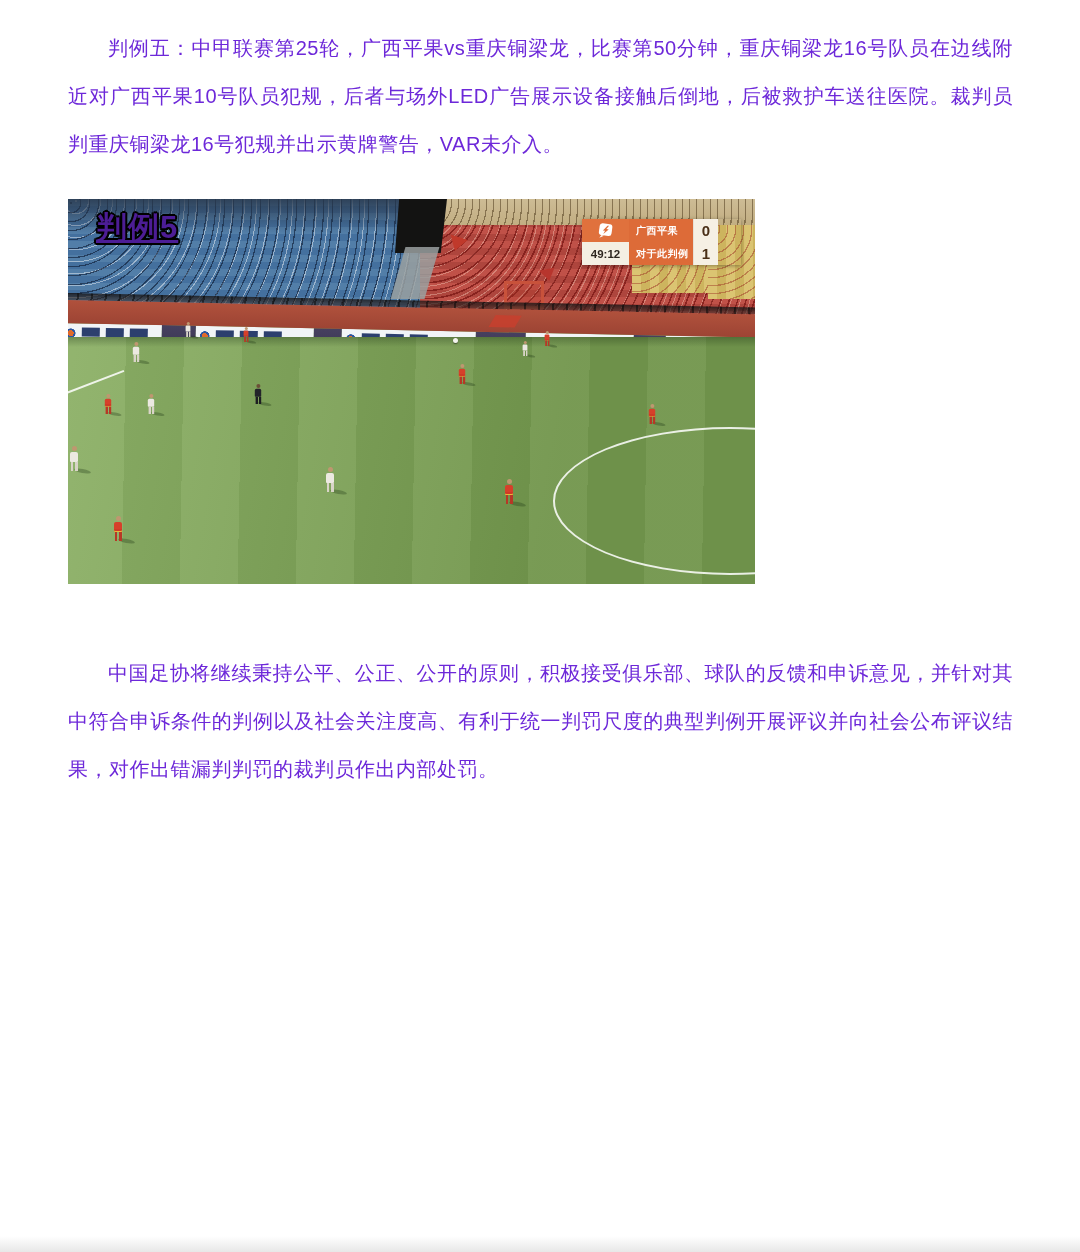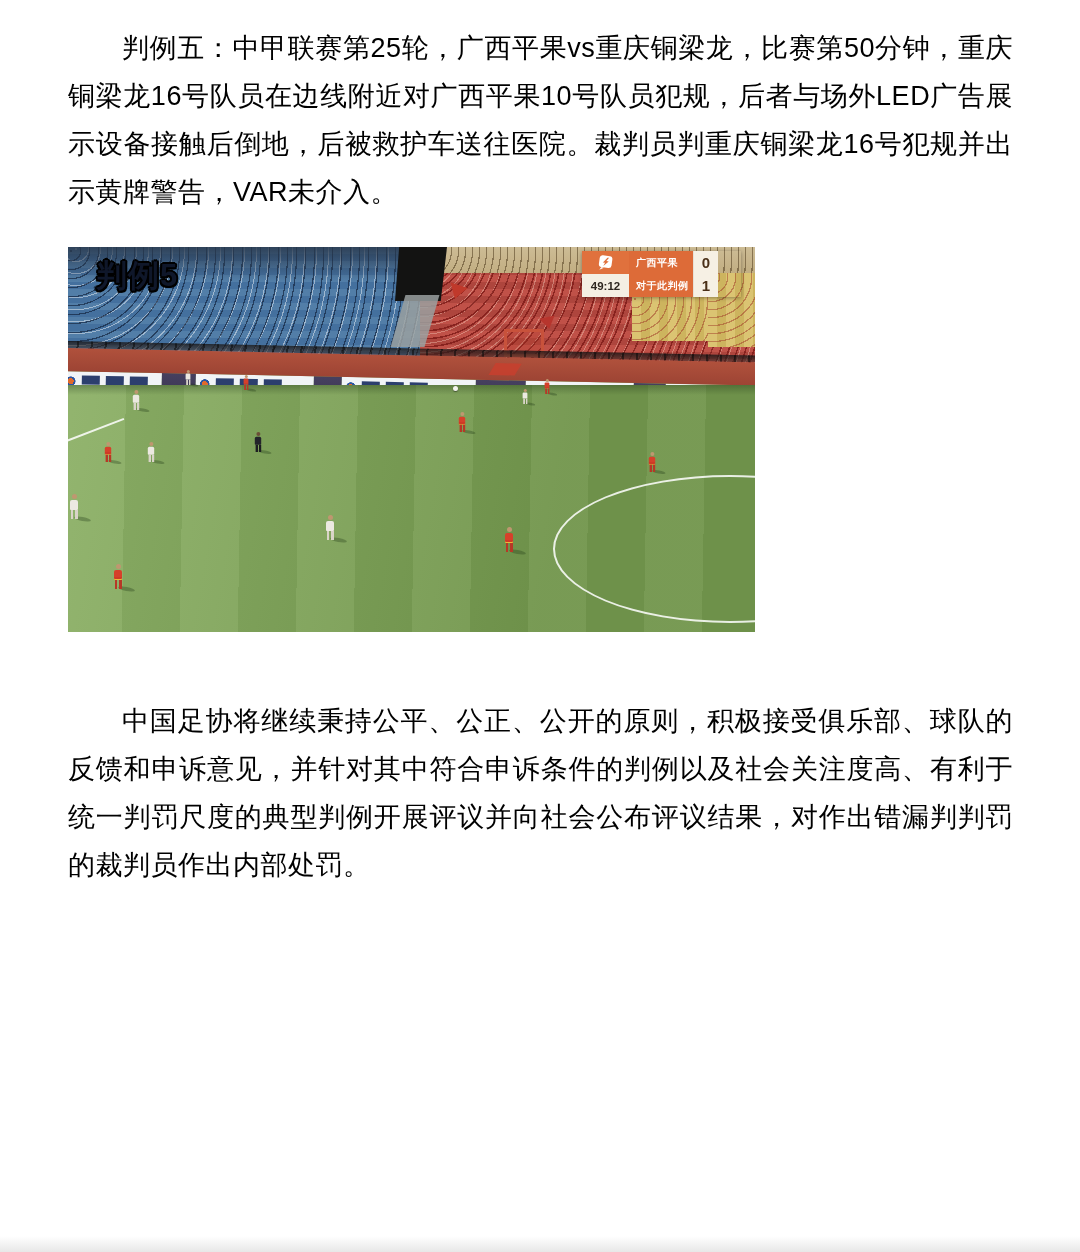--- a/index.html
+++ b/index.html
@@ -2,21 +2,21 @@
 <html><head>
 <meta charset="utf-8">
 <style>
   html,body{margin:0;padding:0;}
   body{
     width:1080px;height:1252px;background:#ffffff;overflow:hidden;position:relative;
     font-family:"Liberation Sans","DejaVu Sans",sans-serif;
   }
   .doc{padding:24px 67px 0 68px;}
   .para{
-    margin:0 0 10px 0;font-size:27px;line-height:48px;color:#000000;
+    margin:0 0 10px 0;font-size:20px;line-height:48px;color:#6d28d9;
     text-indent:2em;letter-spacing:.5px;text-align:justify;
   }
   
   .photo{
     position:relative;width:687px;height:385px;margin:31px 0 65px 0;
     overflow:hidden;background:#7da356;
   }
   
   .stands{position:absolute;left:0;top:0;width:100%;height:118px;}
   .stands-left{
@@ -103,35 +103,35 @@
   .p .tr{width:8px;height:10px;margin:0 auto;border-radius:2px 2px 1px 1px;}
   .p .lgs{width:7px;height:9px;margin:0 auto;}
   .p.red .tr{background:linear-gradient(180deg,#d6402a 0 68%,#cf3a26 68% 100%);box-shadow:inset 0 -1px 0 #e9b93a;}
   .p.red .lgs{background:linear-gradient(90deg,#b73826 0 2.5px,transparent 2.5px 4.5px,#b73826 4.5px 7px);}
   .p.white .tr{background:#ece9e1;}
   .p.white .lgs{background:linear-gradient(90deg,#d9d4c8 0 2.5px,transparent 2.5px 4.5px,#d9d4c8 4.5px 7px);}
   .p.ref .hd{background:#6b4f37;}
   .p.ref .tr{background:#23242a;}
   .p.ref .lgs{background:linear-gradient(90deg,#1d1e22 0 2.5px,transparent 2.5px 4.5px,#1d1e22 4.5px 7px);}
   
-  .sb{position:absolute;left:514px;top:4px;width:159px;height:46px;display:grid;
+  .sb{position:absolute;left:514px;top:20px;width:159px;height:46px;display:grid;
     grid-template-columns:47px 64px 25px;grid-template-rows:23px 23px;
     box-shadow:0 1px 4px rgba(0,0,0,.35);z-index:6;text-align:center;}
   .sb-logo{background:#e0713d;display:flex;align-items:center;justify-content:center;}
   .sb-team{background:#dd6b38;color:#fff;font-size:10px;font-weight:bold;
     display:flex;align-items:center;padding-left:7px;letter-spacing:.5px;}
   .sb-score{background:#f6f0e4;color:#4a3018;font-size:15px;font-weight:bold;
     display:flex;align-items:center;justify-content:center;border-left:1px solid rgba(0,0,0,.06);}
   .sb-time{background:#f4efe3;color:#2e2720;font-size:11.5px;font-weight:bold;
     display:flex;align-items:center;justify-content:center;}
   
-  .case-label{position:absolute;left:28px;top:8px;font-size:31px;font-weight:bold;color:#0f172a;
+  .case-label{position:absolute;left:28px;top:8px;font-size:31px;font-weight:bold;color:#4c1d95;
     z-index:6;letter-spacing:1px;
     text-shadow:-2px 0 #000,2px 0 #000,0 -2px #000,0 2px #000,
-      -1.5px -1.5px #000,1.5px 1.5px #000,-1.5px 1.5px #000,1.5px -1.5px #000;}
+      -1.5px -1.5px #000,1.5px 1.5px #000,-1.5px 1.5px #000,1.5px -1.5px #000;text-decoration:underline;}
   .bottom-fade{position:absolute;left:0;bottom:0;width:100%;height:16px;
     background:linear-gradient(180deg, rgba(230,230,230,0), #e7e7e7);}
 </style>
 </head>
 <body>
 
 <div class="doc">
   <p class="para">判例五：中甲联赛第25轮，广西平果vs重庆铜梁龙，比赛第50分钟，重庆铜梁龙16号队员在边线附近对广西平果10号队员犯规，后者与场外LED广告展示设备接触后倒地，后被救护车送往医院。裁判员判重庆铜梁龙16号犯规并出示黄牌警告，VAR未介入。</p>
 
   <figure class="photo">

